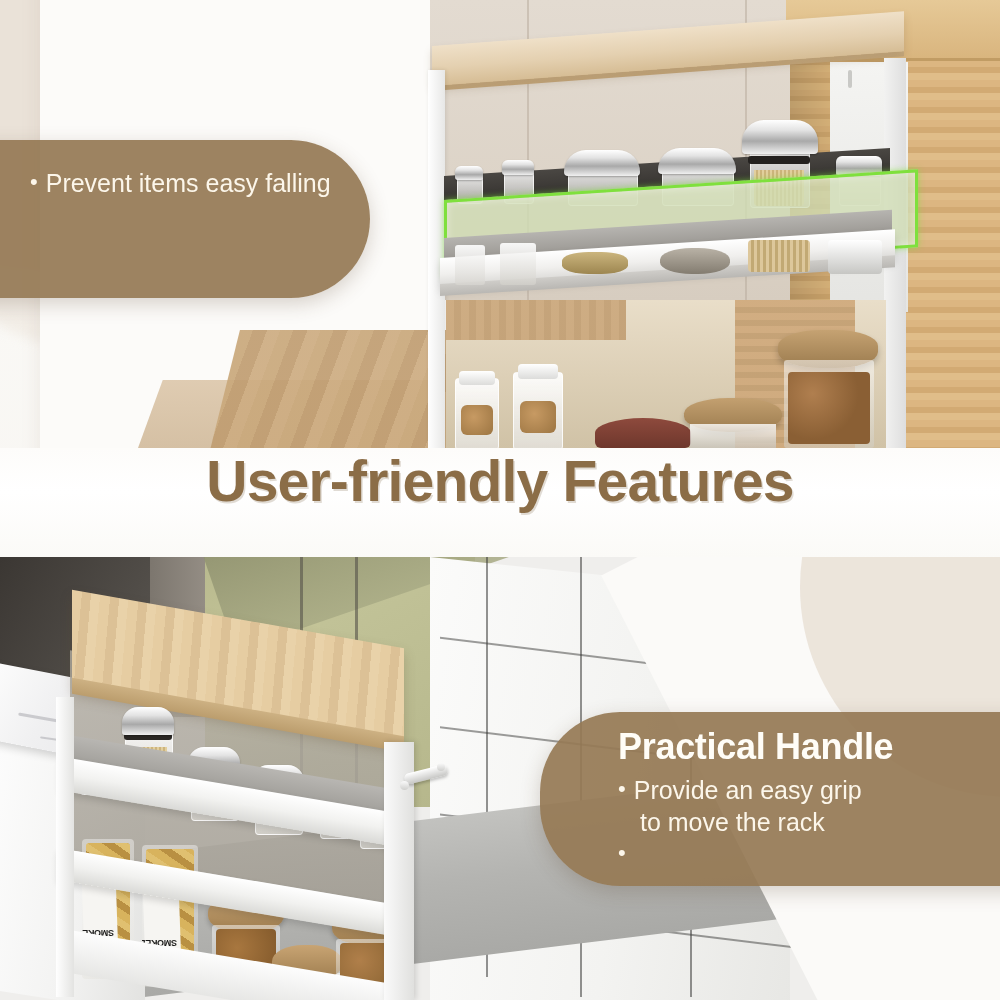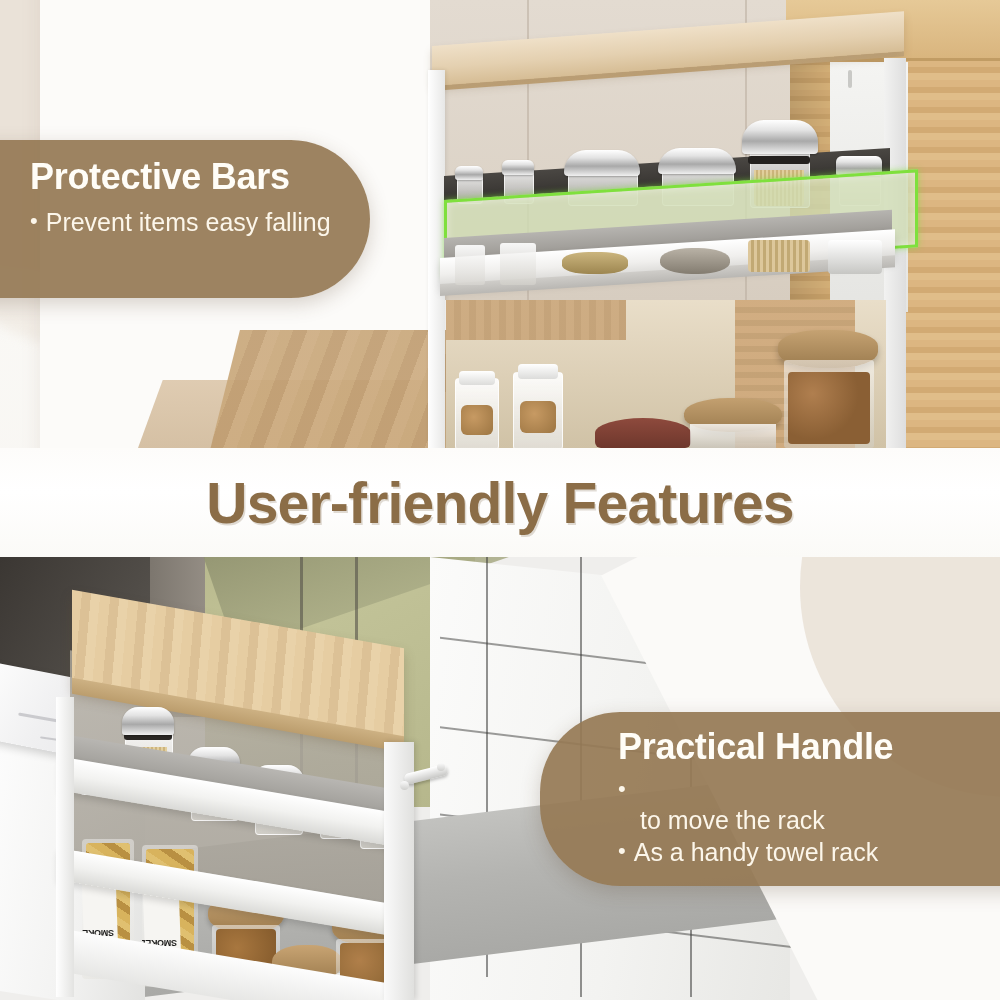--- a/index.html
+++ b/index.html
@@ -89,21 +89,21 @@
   
   .hl-green{position:absolute;left:444px;top:200px;width:468px;height:72px;
     transform:skewY(-3.7deg);transform-origin:left center;
     background:rgba(207,220,180,.78);
     border:3px solid #7fe03d;
     box-shadow:0 0 6px rgba(126,224,60,.65), inset 0 0 8px rgba(255,255,255,.45);}
 
   
   .banner{position:absolute;left:0;top:448px;width:1000px;height:109px;
     background:linear-gradient(180deg,#fdfcfa 0%,#ffffff 40%,#fbfaf7 100%);
-    display:flex;align-items:center;justify-content:center;}
+    display:flex;justify-content:center;}
   .banner-title{font-size:57px;font-weight:bold;color:#8b6d47;letter-spacing:-.8px;
     text-shadow:1.5px 1.5px 0 rgba(120,95,62,.22);white-space:nowrap;}
 
   
   .panel-bot{position:absolute;left:0;top:557px;width:1000px;height:443px;overflow:hidden;
     background:#efeeec;}
   
   .b-darkcab{position:absolute;left:0;top:0;width:215px;height:150px;
     background:linear-gradient(120deg,#3b3733 0%,#54504b 60%,#6a655f 100%);}
   .b-darkcab2{position:absolute;left:150px;top:0;width:70px;height:160px;
@@ -357,37 +357,36 @@
     <div style="position:absolute;left:404px;top:212px;width:44px;height:11px;background:linear-gradient(180deg,#ffffff,#c7c7c5);border-radius:5px;transform:rotate(-14deg);box-shadow:0 2px 3px rgba(0,0,0,.22);"></div>
     <div style="position:absolute;left:400px;top:224px;width:9px;height:9px;background:linear-gradient(180deg,#fafafa,#cfcfcd);border-radius:50%;"></div>
     <div style="position:absolute;left:437px;top:206px;width:8px;height:8px;background:linear-gradient(180deg,#fafafa,#cfcfcd);border-radius:50%;"></div>
 
     <div style="position:absolute;left:700px;top:-130px;width:520px;height:560px;background:#fbfaf8;transform:rotate(-27deg);"></div>
     <div style="position:absolute;left:800px;top:-180px;width:420px;height:420px;border-radius:50%;background:#e9e0d6;opacity:.85;"></div>
   </div>
 
   <div class="callout callout-tl">
     <div class="inner">
-      <div class="c-title">Protective Bars</div>
       <div class="c-bullet" style="margin-top:9px;">
         <span class="dot">•</span>
         <span>Prevent items easy falling</span>
       </div>
     </div>
   </div>
 
   <div class="callout callout-br">
     <div class="inner">
       <div class="c-title">Practical Handle</div>
       <div class="c-bullet" style="margin-top:7px;">
         <span class="dot">•</span>
+        <span>Provide an easy grip</span>
       </div>
       <div class="c-bullet" style="padding-left:22px;">
         <span>to move the rack</span>
       </div>
       <div class="c-bullet">
         <span class="dot">•</span>
-        <span>As a handy towel rack</span>
       </div>
     </div>
   </div>
 
 </div>
 
 </body></html>

